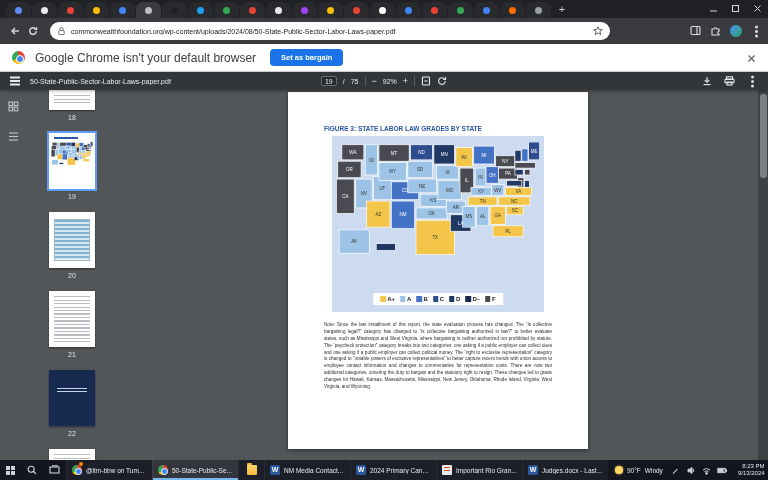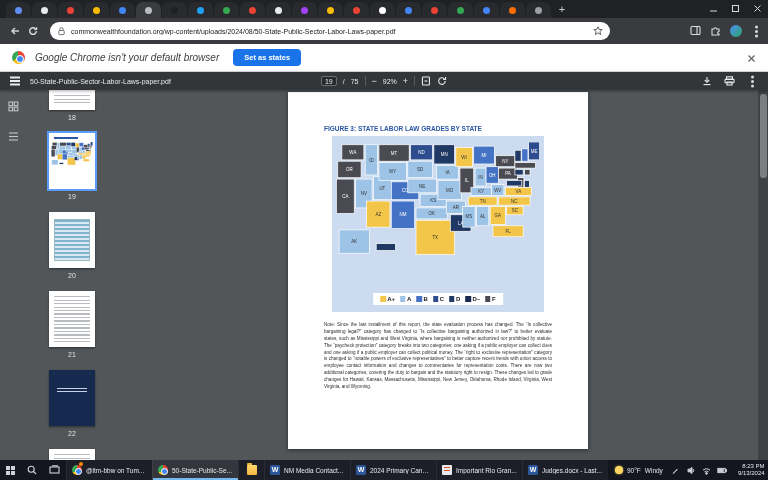--- a/index.html
+++ b/index.html
@@ -27,21 +27,21 @@
   .star svg { stroke:#5f6368; stroke-width:1; fill:none; }
   .tb-right { display:flex; align-items:center; gap:9px; margin-left:auto; }
   .tb-right svg { stroke:#dadce0; stroke-width:1.1; fill:none; }
   .avatar { width:12px; height:12px; border-radius:50%; background:linear-gradient(135deg,#4d8df6,#2aa867); }
   .kebab { width:3px; height:3px; border-radius:50%; background:#dadce0; box-shadow:0 -4.5px 0 #dadce0, 0 4.5px 0 #dadce0; margin:0 4px; }
 
   
   .notifbar { position:absolute; top:44px; left:0; width:768px; height:28px; background:#fff; border-bottom:1px solid #dadce0; display:flex; align-items:center; padding:0 12px; }
   .chrome-logo { position:relative; width:13px; height:13px; border-radius:50%; background:conic-gradient(#ea4335 0 33%, #fbbc05 33% 66%, #34a853 66% 100%); flex:none; }
   .chrome-logo::after { content:""; position:absolute; left:3.5px; top:3.5px; width:6px; height:6px; background:#4285f4; border:1px solid #fff; border-radius:50%; }
-  .notif-text { font-size:10px; color:#3c4043; margin:0 14px 0 10px;font-style:italic; }
+  .notif-text { font-size:12px; color:#3c4043; margin:0 14px 0 10px; }
   .default-btn { background:#1a73e8; color:#fff; font-size:7.5px; font-weight:bold; border:none; border-radius:4px; padding:4px 11px; font-family:inherit; }
   .notif-close { margin-left:auto; }
   .notif-close svg { stroke:#5f6368; stroke-width:1.2; }
 
   
   .pdfbar { position:absolute; top:72px; left:0; width:768px; height:18px; background:#323639; display:flex; align-items:center; padding:0 10px; color:#e8eaed; box-shadow:0 1px 3px rgba(0,0,0,.35); z-index:3; }
   .hamburger { width:10px; height:1.4px; background:#e8eaed; box-shadow:0 -3.5px 0 #e8eaed, 0 3.5px 0 #e8eaed; margin-right:10px; flex:none; }
   .pdf-title { font-size:7px; white-space:nowrap; overflow:hidden; text-overflow:ellipsis; max-width:220px; }
   .pdf-center { position:absolute; left:50%; top:0; height:18px; transform:translateX(-50%); display:flex; align-items:center; gap:6px; font-size:7px; }
   .pagebox { border:1px solid #6b6f73; border-radius:2px; padding:0.5px 3px; background:#26282b; font-size:7px; }
@@ -236,21 +236,21 @@
             <path d="M2 4h2a1.3 1.3 0 1 1 2.6 0H9v2.5a1.3 1.3 0 1 0 0 2.6V10H2z"></path>
           </svg></span>
       <span class="avatar"></span>
       <span class="kebab"></span>
     </div>
   </div>
 
   <div class="notifbar">
     <span class="chrome-logo"></span>
     <span class="notif-text">Google Chrome isn't your default browser</span>
-    <button class="default-btn">Set as states</button>
+    <button class="default-btn">Set as bargain</button>
     <span class="notif-close">
       <svg width="9" height="9" viewBox="0 0 9 9">
           <line x1="1.5" y1="1.5" x2="7.5" y2="7.5"></line>
           <line x1="7.5" y1="1.5" x2="1.5" y2="7.5"></line>
         </svg>
     </span>
   </div>
 
   <div class="pdfbar">
     <span class="hamburger"></span>

